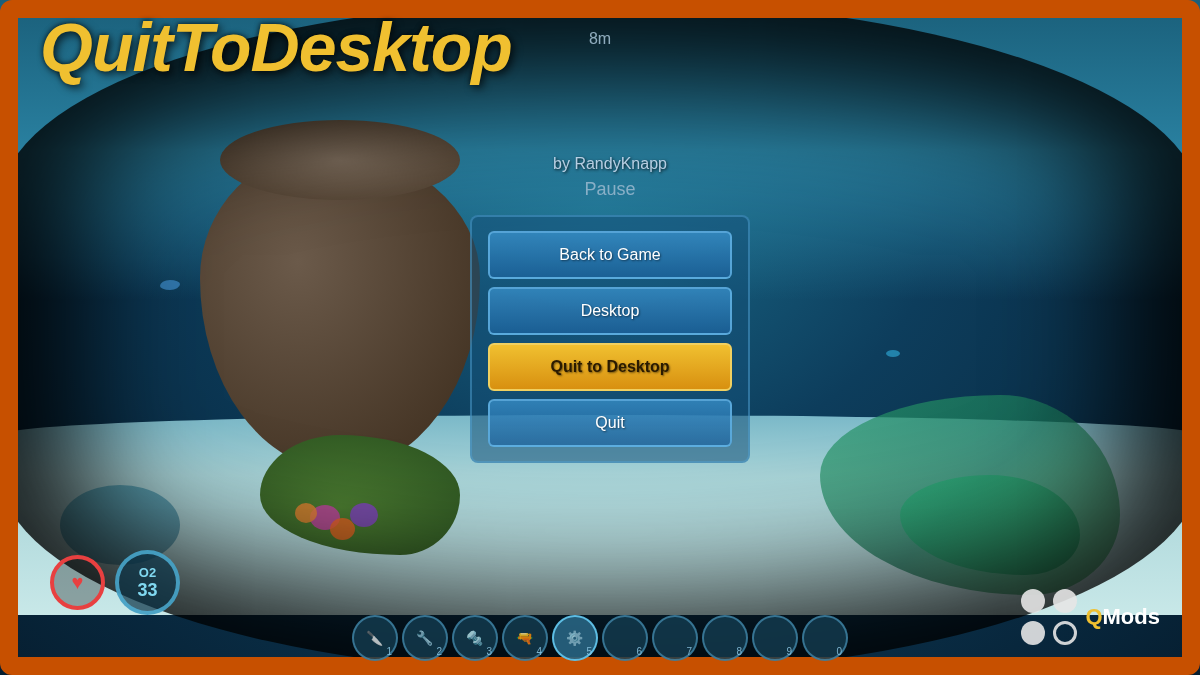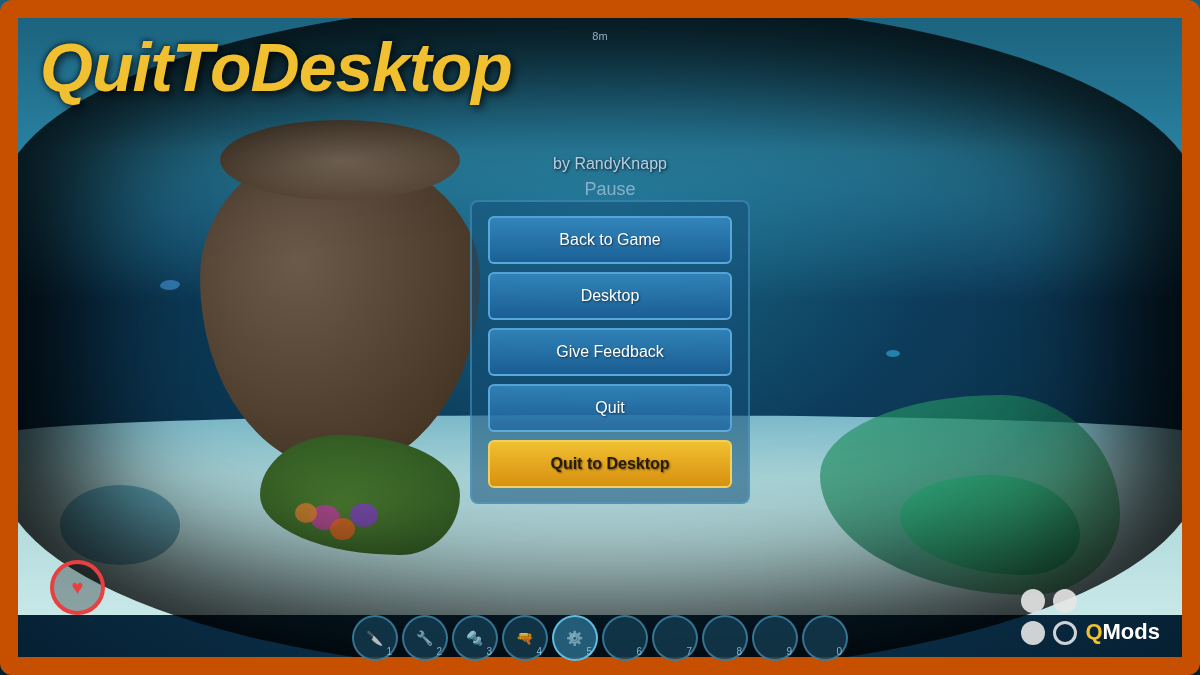--- a/index.html
+++ b/index.html
@@ -213,21 +213,21 @@
       color: #80d8f0;
     }
 
     
     #qmods-brand {
       position: absolute;
       bottom: 30px;
       right: 40px;
       z-index: 10;
       display: flex;
-      align-items: flex-end;
+      align-items: center;
       gap: 4px;
     }
 
     #qmods-dots {
       display: grid;
       grid-template-columns: 1fr 1fr;
       gap: 8px;
       margin-right: 4px;
     }
 
@@ -249,21 +249,21 @@
       color: white;
     }
 
     #qmods-q {
       color: #f0c030;
     }
 
     
     #game-title {
       position: absolute;
-      top: 28px;
+      top: 8px;
       left: 40px;
       z-index: 10;
       font-size: 68px;
       font-weight: 900;
       color: #f0c030;
       text-shadow: 3px 3px 8px rgba(0,0,0,0.7), -1px -1px 4px rgba(0,0,0,0.5);
       font-style: italic;
       letter-spacing: -1px;
     }
 
@@ -296,20 +296,21 @@
 
     #menu-panel {
       background: rgba(20, 80, 120, 0.55);
       border: 2px solid rgba(80, 160, 210, 0.5);
       border-radius: 8px;
       padding: 14px 16px;
       width: 100%;
       display: flex;
       flex-direction: column;
       gap: 8px;
+      margin-top: 15px;
     }
 
     .menu-btn {
       width: 100%;
       padding: 13px 20px;
       border-radius: 6px;
       border: 2px solid rgba(100, 180, 230, 0.8);
       background: linear-gradient(to bottom, rgba(60, 150, 210, 0.7), rgba(30, 100, 160, 0.7));
       color: white;
       font-size: 16px;
@@ -327,21 +328,21 @@
       font-weight: 700;
     }
 
     
     #distance-marker {
       position: absolute;
       top: 30px;
       left: 50%;
       transform: translateX(-50%);
       color: rgba(200, 230, 250, 0.7);
-      font-size: 11px;
+      font-size: 16px;
       z-index: 10;
     }
   </style>
 </head>
 <body>
 
 <div id="game-background">
   <div class="water-top"></div>
   <div class="sand-floor"></div>
   <div class="main-rock"></div>
@@ -370,23 +371,22 @@
 
 <div id="game-title">QuitToDesktop</div>
 
 <div id="pause-menu">
   <div id="by-author">by RandyKnapp</div>
   <div id="pause-label">Pause</div>
   <div id="menu-panel">
 
   <button class="menu-btn">Back to Game</button>
       <button class="menu-btn">Desktop</button>
-      <button class="menu-btn">Give Feedback</button>
+      <button class="menu-btn yellow">Quit to Desktop</button>
       <button class="menu-btn">Quit</button>
-      <button class="menu-btn yellow">Quit to Desktop</button>
     </div>
 </div>
 
 <div id="hud">
   <div id="toolbar">
   <div class="toolbar-slot">
         <span class="slot-icon">🔪</span>
         <span class="slot-number">1</span>
       </div>
       <div class="toolbar-slot">
@@ -419,20 +419,24 @@
       </div>
       <div class="toolbar-slot">
         <span class="slot-number">0</span>
       </div>
     </div>
 </div>
 
 <div id="health-area">
   <div id="health-ring">
     <span id="health-heart">♥</span>
+  </div>
+  <div id="o2-indicator">
+    <span id="o2-label">O2</span>
+    <span id="o2-value">33</span>
   </div>
 </div>
 
 <div id="qmods-brand">
   <div id="qmods-dots">
     <div class="qmods-dot"></div>
     <div class="qmods-dot"></div>
     <div class="qmods-dot"></div>
     <div class="qmods-dot empty"></div>
   </div>

